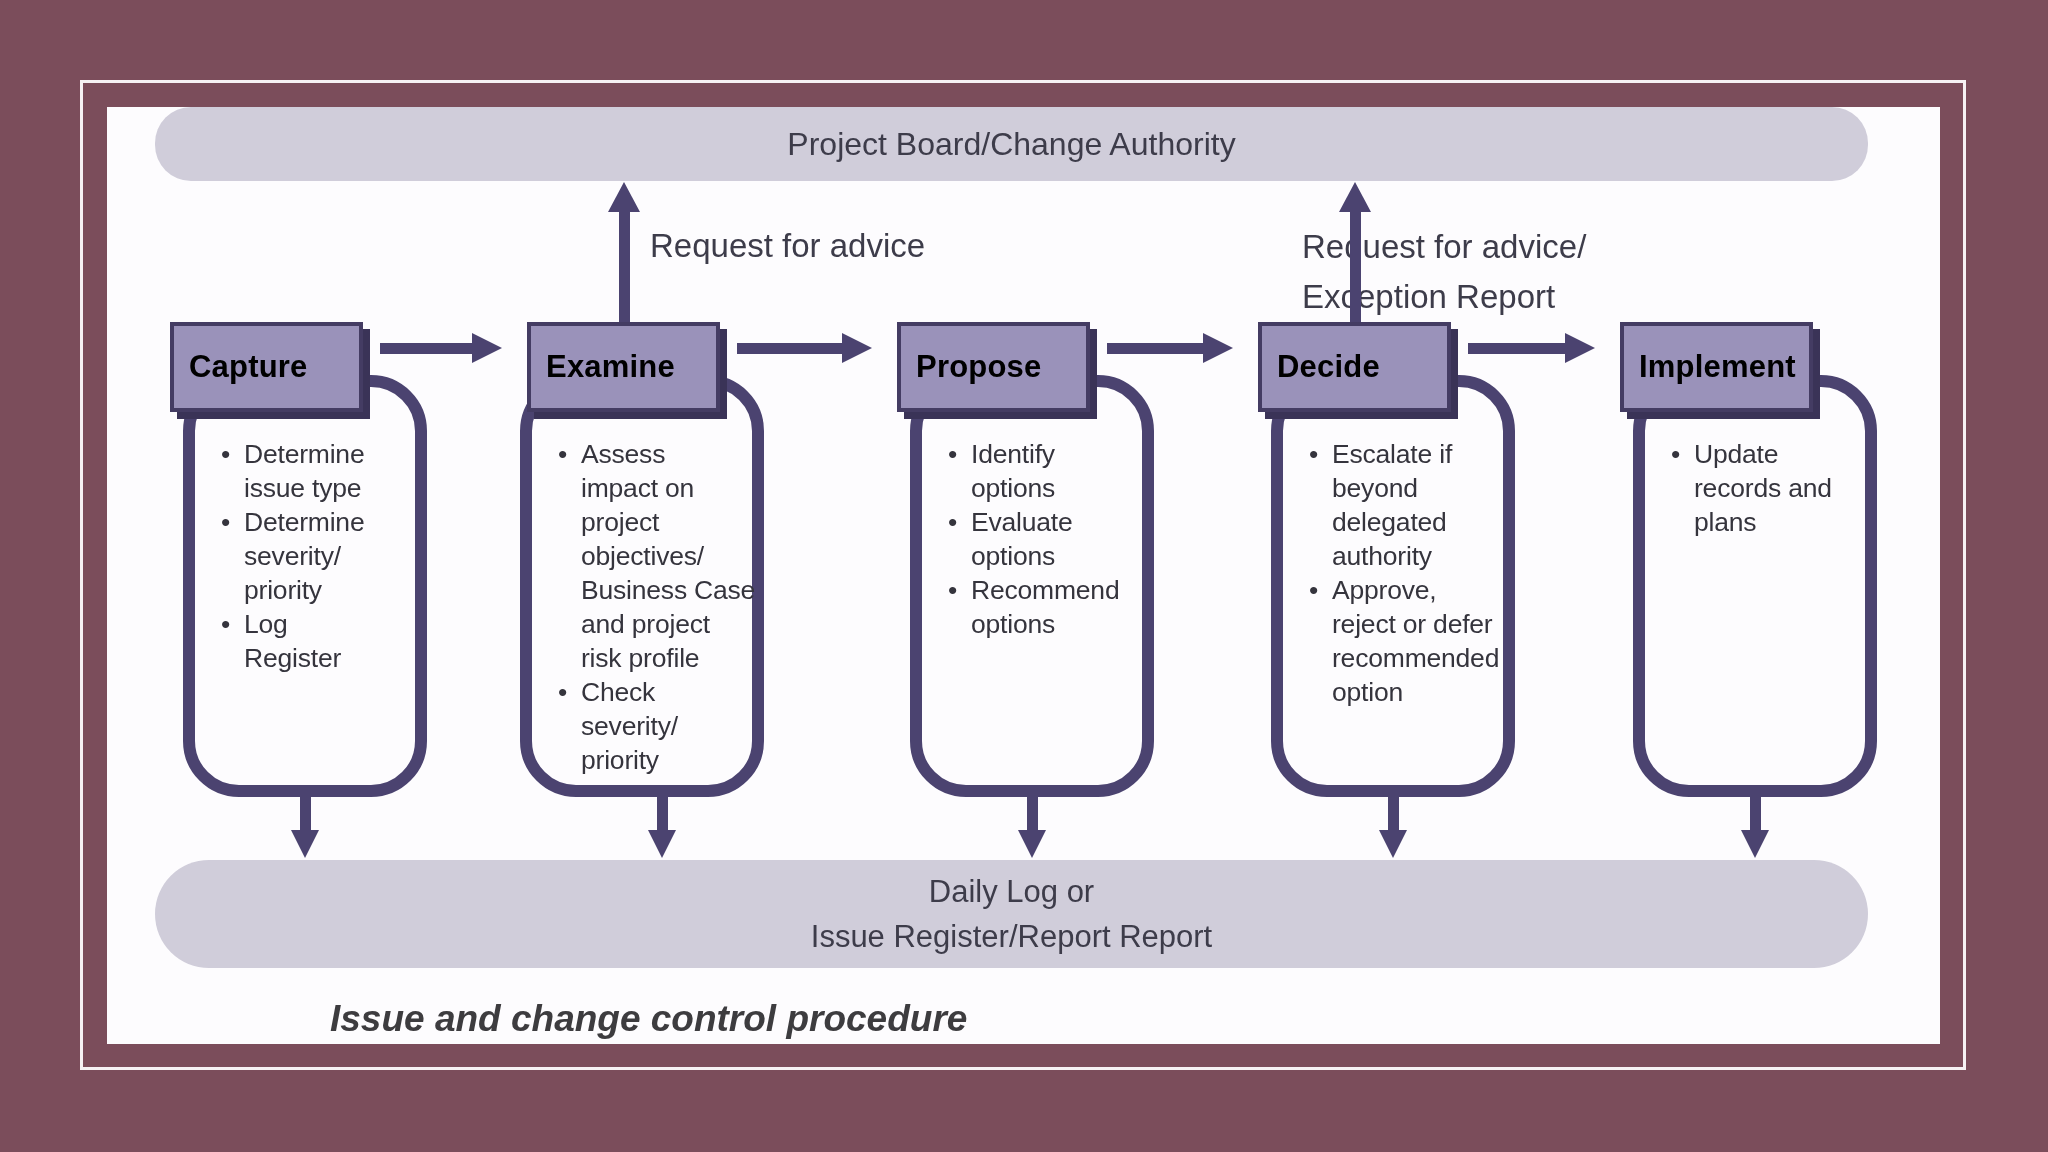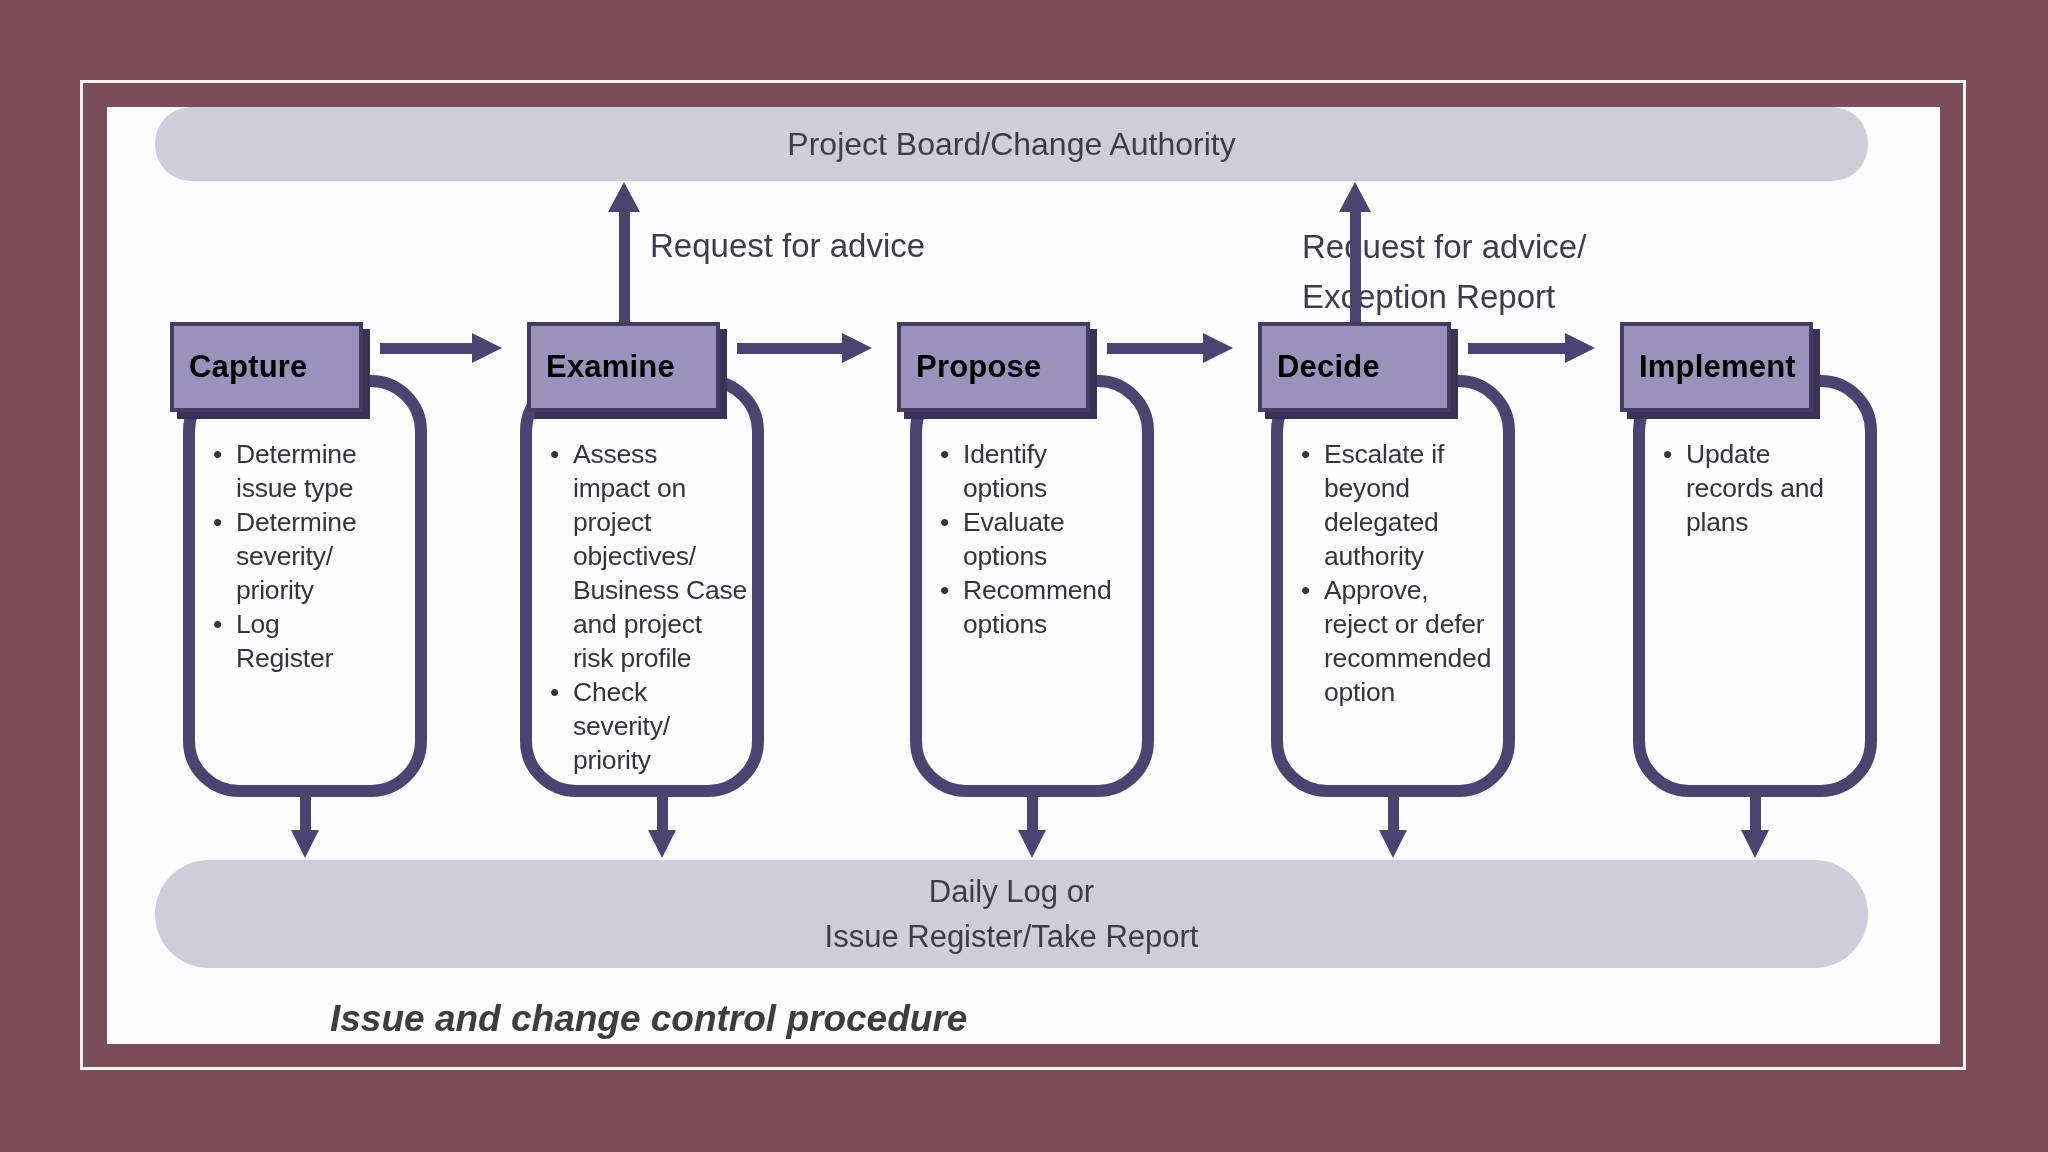--- a/index.html
+++ b/index.html
@@ -64,21 +64,21 @@
   .header-label{
     padding-left:15px;font-size:31px;font-weight:bold;color:#000000;
     letter-spacing:0.2px;
   }
   
   .pill{
     position:absolute;top:375px;width:244px;height:422px;box-sizing:border-box;
     border:12px solid var(--line);border-radius:56px;
     background:var(--panel);z-index:2;
   }
-  .bullets{margin:0;padding:50px 2px 0 18px;list-style:none;}
+  .bullets{margin:0;padding:50px 2px 0 26px;list-style:none;}
   .bullet-item{
     position:relative;padding-left:23px;
     font-size:26.5px;line-height:34px;letter-spacing:-0.2px;
     color:var(--bullet-text);white-space:pre;
   }
   .bullet-item::before{
     content:"\2022";position:absolute;left:0;top:0;color:var(--bullet-text);
   }
   
   .h-shaft{position:absolute;height:11px;background:var(--line);z-index:3;}
@@ -104,21 +104,21 @@
 
 <div class="abs panel"></div>
 <div class="abs frame-line"></div>
 
 <div class="abs banner-top">
   <span>Project Board/Change Authority</span>
 </div>
 
 <div class="abs banner-bottom">
   <span>Daily Log or
-Issue Register/Take Report</span>
+Issue Register/Report Report</span>
 </div>
 
 <div class="abs caption">Issue and change control procedure</div>
 
 <div class="esc-label" id="esc-label-0">Request for advice</div>
 <div class="esc-label" id="esc-label-1">Request for advice/
 Exception Report</div>
 
 <div id="stages">
     <div class="pill" style="left: 183px;">

